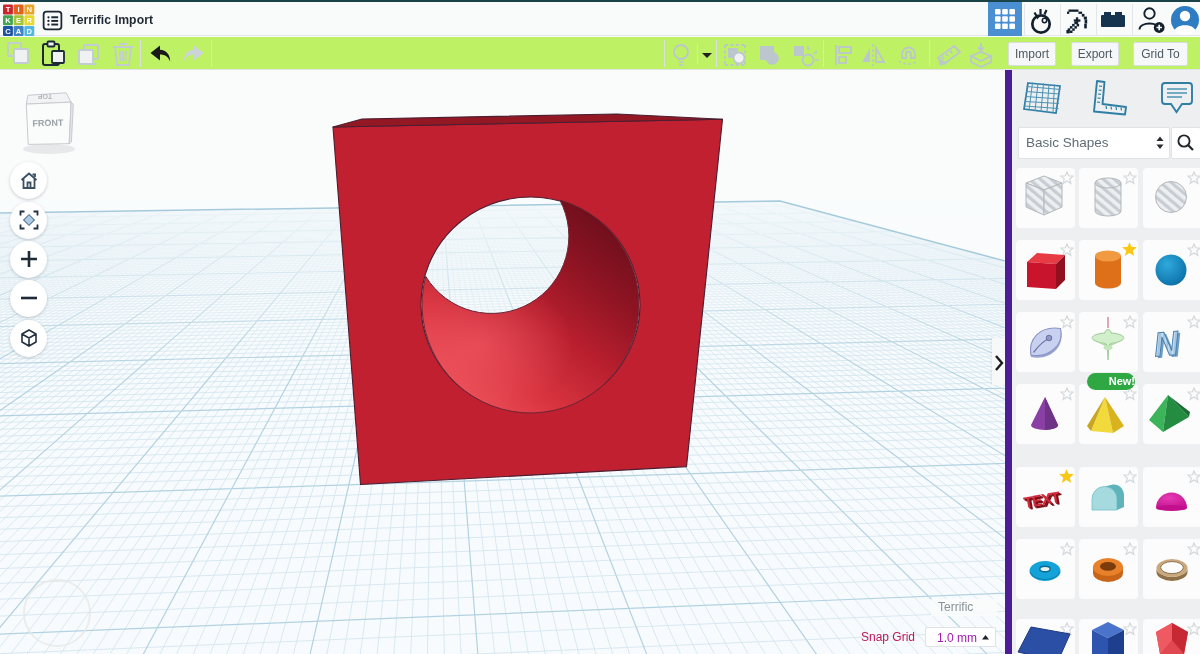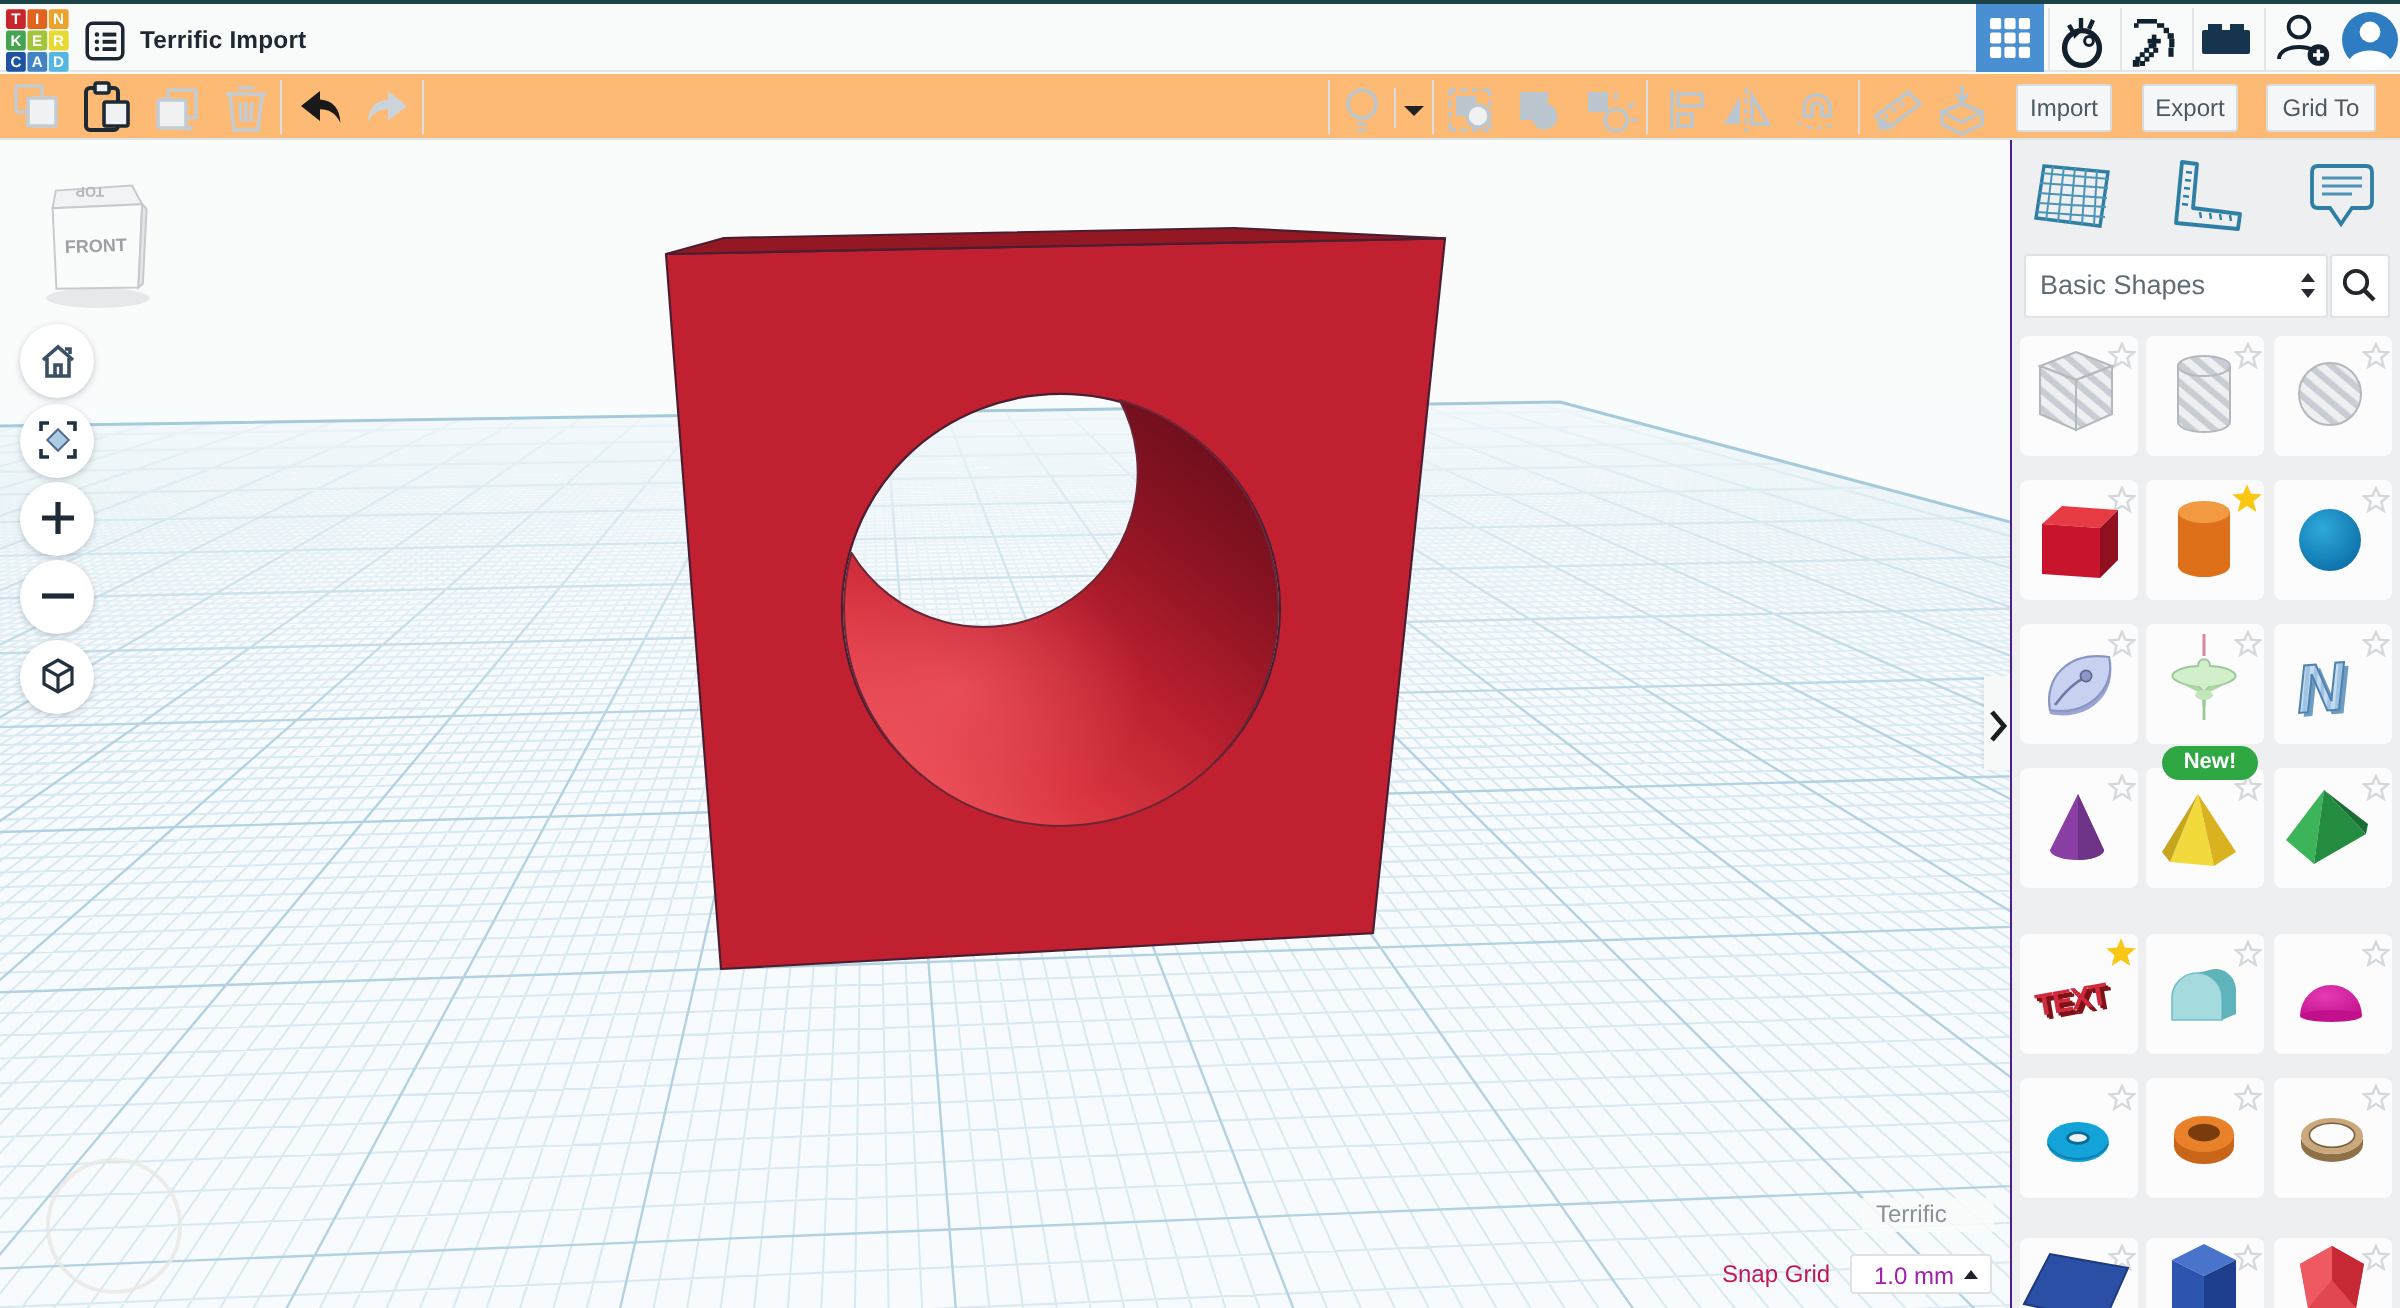--- a/index.html
+++ b/index.html
@@ -1,25 +1,25 @@
 <!DOCTYPE html>
 <html><head><meta charset="utf-8">
 <style>
 *{margin:0;padding:0;box-sizing:border-box}
 html,body{width:1200px;height:654px;overflow:hidden}
 body{font-family:"Liberation Sans",sans-serif;background:#fafbfb;position:relative}
 #topstrip{position:absolute;left:0;top:0;width:1200px;height:2px;background:#1a4347;z-index:30}
 #header{position:absolute;left:0;top:2px;width:1200px;height:34px;background:#f9fafa;border-bottom:1px solid #e4e7e9;z-index:20}
-#toolbar{position:absolute;left:0;top:37px;width:1200px;height:33px;background:#fdba74;border-bottom:1px solid #e1e4e6;z-index:20}
+#toolbar{position:absolute;left:0;top:37px;width:1200px;height:33px;background:#bef264;border-bottom:1px solid #e1e4e6;z-index:20}
 .tbdiv{position:absolute;top:3px;height:27px;width:1px;background:#dcdfe2}
 .hdiv{position:absolute;top:2px;height:31px;width:1px;background:#e3e6e8}
 #title{position:absolute;left:70px;top:10.5px;font-size:12.2px;font-weight:700;color:#1f2933;letter-spacing:.1px}
 .tbbtn{position:absolute;top:5px;height:24px;background:#f6f7f8;border:1px solid #d9dde0;border-radius:2px;font-size:12px;color:#4d5962;text-align:center;line-height:22px}
 #canvas{position:absolute;left:0;top:70px;width:1005px;height:584px;background:#fafbfb;overflow:hidden}
-#panel{position:absolute;left:1005px;top:70px;width:195px;height:584px;background:#edeff1;border-left:1px solid #4c1d95;overflow:hidden}
+#panel{position:absolute;left:1005px;top:70px;width:195px;height:584px;background:#edeff1;border-left:7px solid #4c1d95;overflow:hidden}
 .circbtn{position:absolute;width:37px;height:37px;border-radius:50%;background:#fff;box-shadow:0 1px 3px rgba(40,60,80,.25)}
 .tile{position:absolute;width:59px;height:60px;background:#fcfcfd;border-radius:4px}
 .selbox{position:absolute;background:#fff;border:1px solid #e0e3e6;border-radius:2px}
 </style></head>
 <body>
 <div id="topstrip"></div>
 <div id="header">
  <svg width="36" height="36" style="position:absolute;left:1px;top:0">
       <g font-family="Liberation Sans,sans-serif" font-size="7.6" font-weight="bold" fill="#fff" text-anchor="middle">
         <rect x="2.0" y="2.6" width="9.9" height="9.9" rx="1.2" fill="#c9252b"></rect>
@@ -506,14 +506,14 @@
     </svg>
 <div class="tile" style="left:131px;top:549px"></div>
 <svg width="14" height="14" viewBox="0 0 12 12" style="position:absolute;left:175px;top:552px">
       <path d="M6 .8 L7.4 4.1 L11.2 4.4 L8.3 6.8 L9.3 10.6 L6 8.5 L2.7 10.6 L3.7 6.8 L.8 4.4 L4.6 4.1 Z" fill="none" stroke="#d4d8db" stroke-width="1"></path>
     </svg>
 <svg width="58" height="56" viewBox="0 0 58 56" style="position:absolute;left:131px;top:551px">
       <polygon points="29,2 45,11 41,33 17,33 13,11" fill="#e14750"></polygon>
       <polygon points="29,2 45,11 41,33 29,19" fill="#c62834"></polygon>
       <polygon points="29,2 29,19 17,33 13,11" fill="#ef5a62"></polygon>
     </svg>
-<div style="position:absolute;left:75px;top:303px;width:48px;height:17px;background:#2fa844;border-radius:9px;text-align:center;font-size:11px;font-weight:bold;color:#fff;line-height:17px">New!</div>
+<div style="position:absolute;left:75px;top:303px;width:48px;height:17px;background:#2fa844;border-radius:9px;text-align:right;font-size:11px;font-weight:bold;color:#fff;line-height:17px">New!</div>
 </div>
 
 </body></html>

